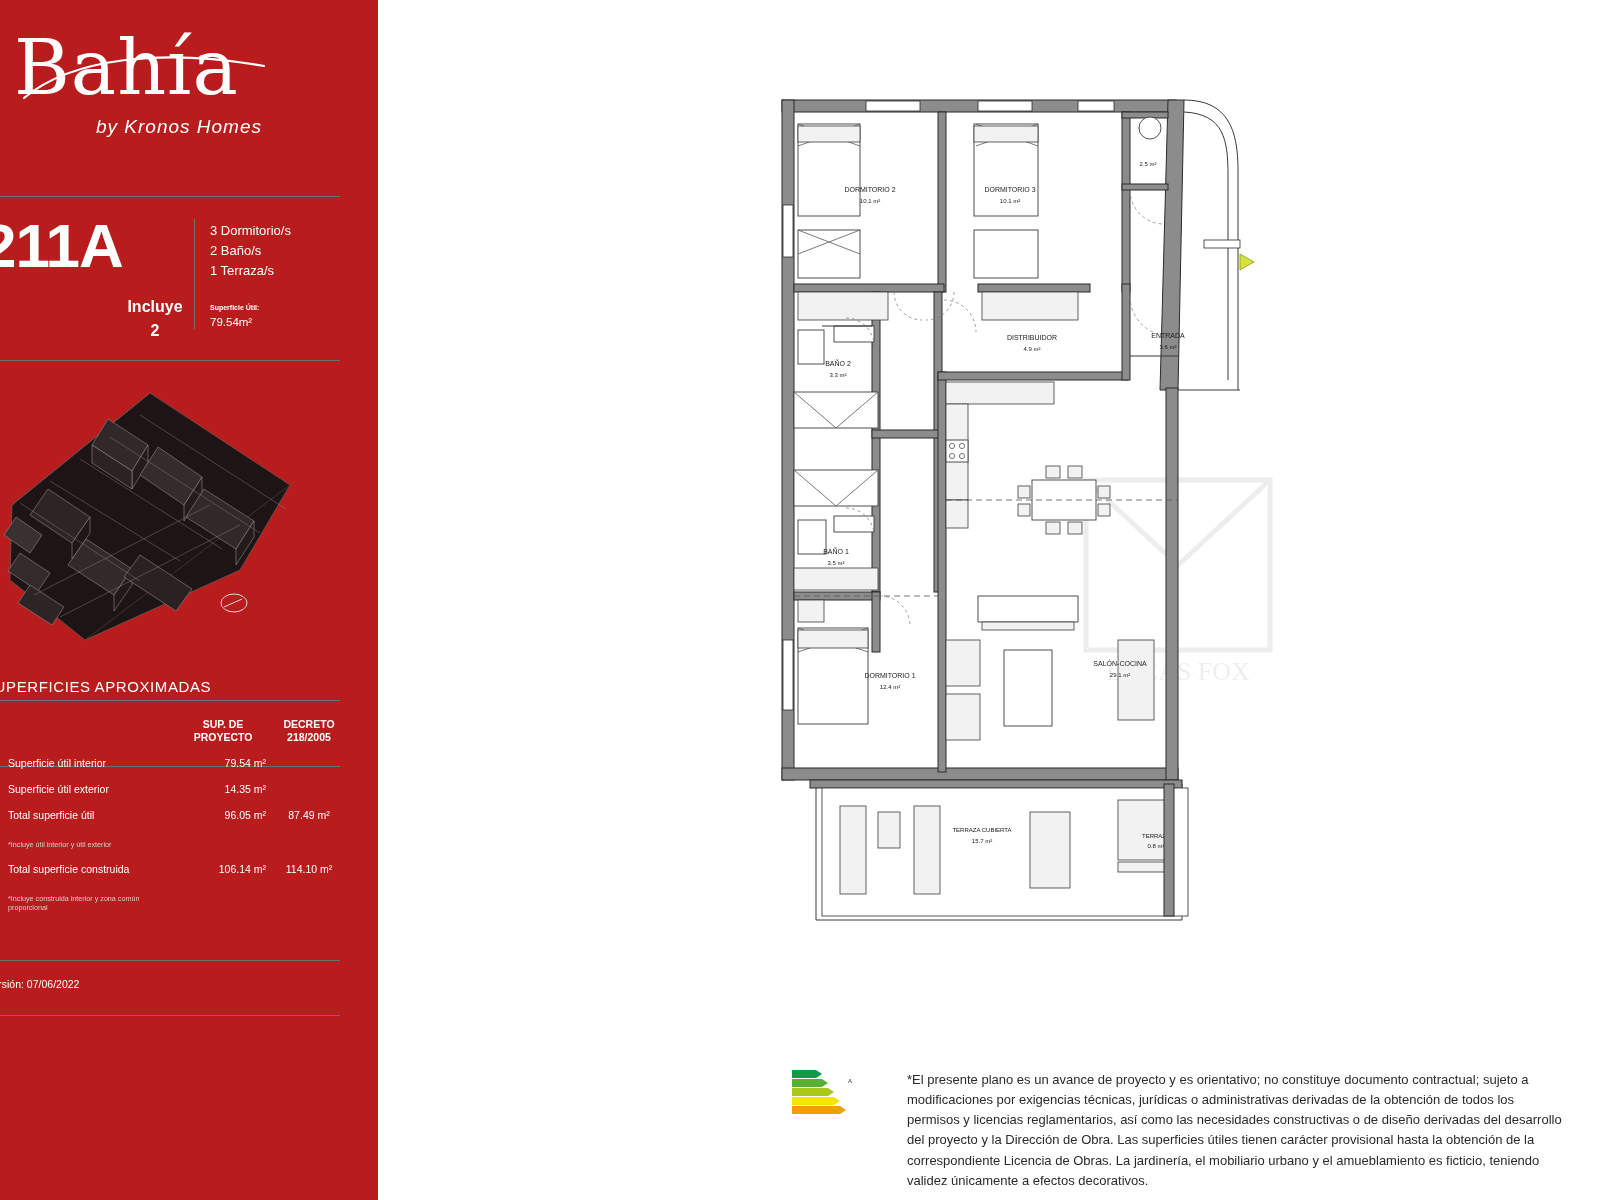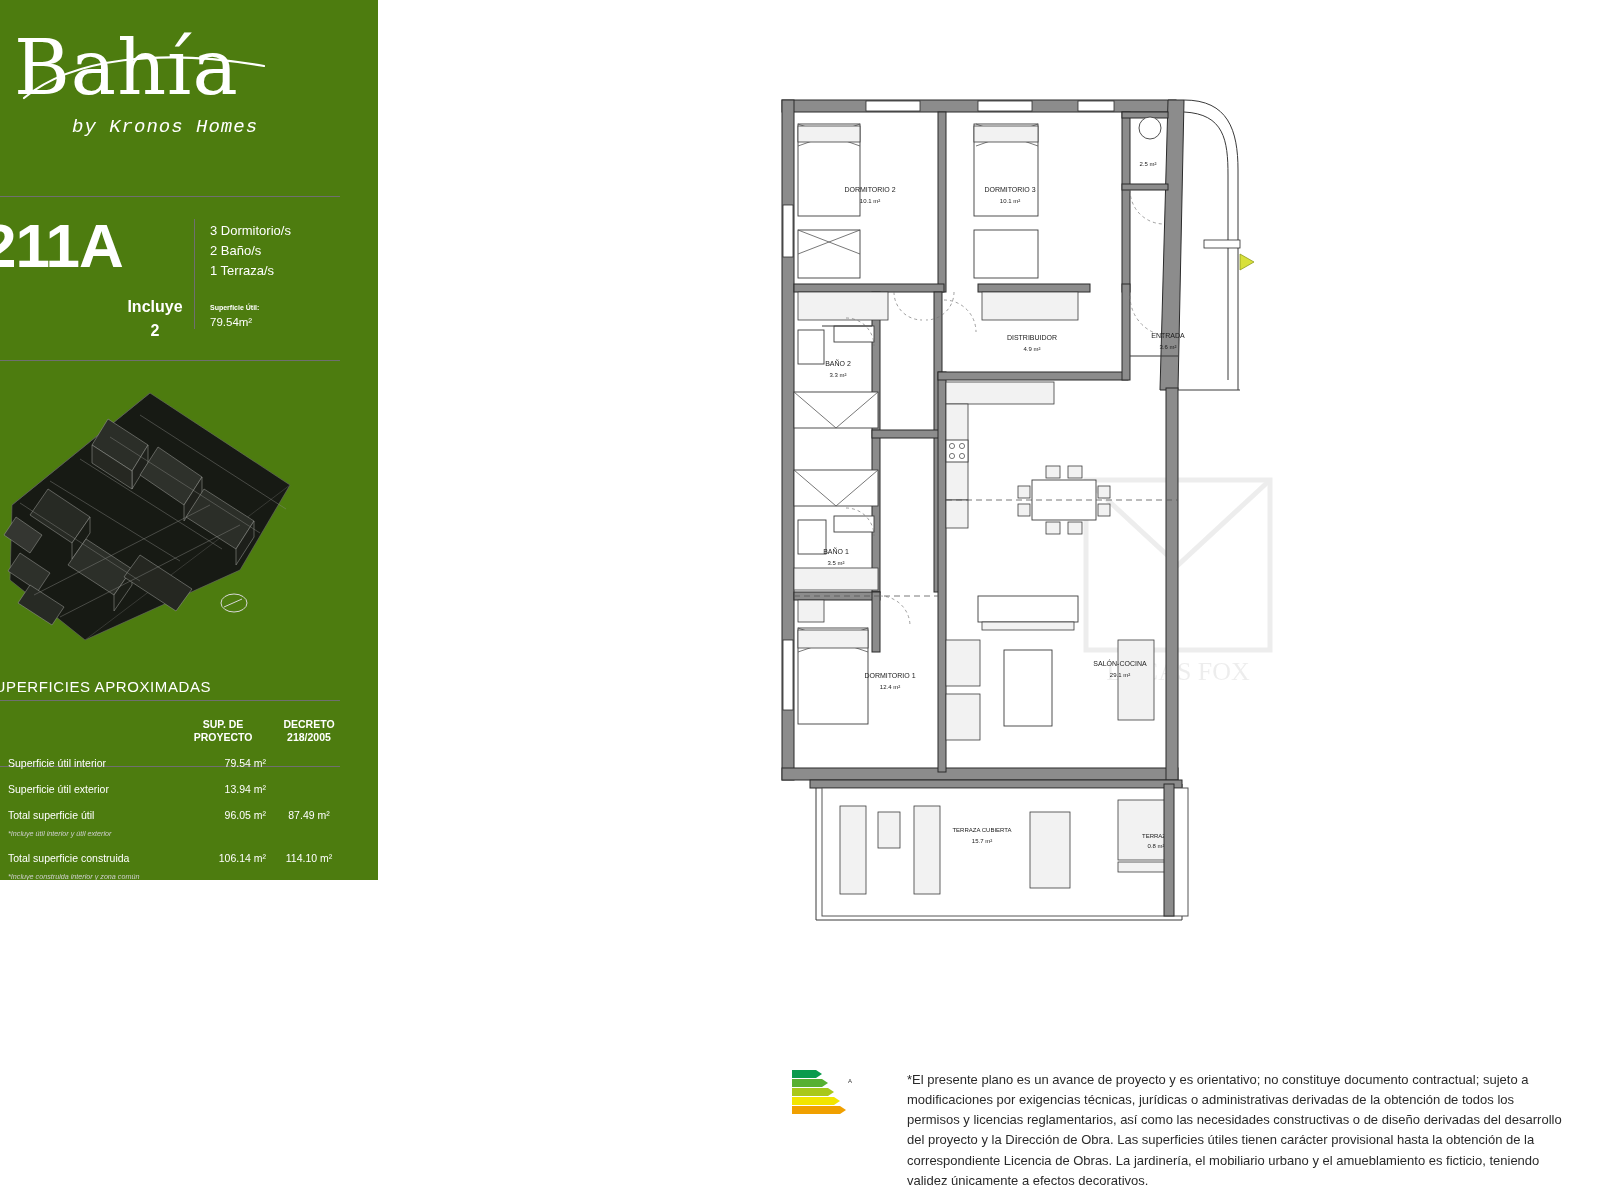--- a/index.html
+++ b/index.html
@@ -19,22 +19,22 @@
     inset: 0;
     background: #ffffff;
   }
 
   
   .sidebar {
     position: absolute;
     left: 0;
     top: 0;
     width: 378px;
-    height: 880px;
-    background: #4d7c0f;
+    height: 1200px;
+    background: #b91c1c;
     color: #ffffff;
     overflow: hidden;
   }
 
   
   .brand {
     position: absolute;
     left: 0;
     top: 30px;
     width: 320px;
@@ -43,27 +43,28 @@
   .brand-word {
     font-family: "DejaVu Serif", serif;
     font-size: 76px;
     letter-spacing: 1px;
     color: #ffffff;
     padding-left: 14px;
     line-height: 1;
     font-weight: 400;
   }
   .brand-sub {
-    font-family: Liberation Mono, monospace;
+    font-family: Liberation Sans, sans-serif;
     font-style: italic;
     font-size: 19px;
     color: #ffffff;
     padding-left: 72px;
     margin-top: 10px;
     letter-spacing: 1px;
+    margin-left: 24px;
   }
   .brand-swash {
     position: absolute;
     left: 12px;
     top: 10px;
     width: 300px;
     height: 90px;
     pointer-events: none;
   }
 
@@ -169,24 +170,23 @@
     display: flex;
     align-items: flex-start;
     padding: 7px 0 7px 0;
   }
   .surf-row .c0 { width: 172px; box-sizing: border-box; }
   .surf-row .c1 { width: 86px; text-align: right; }
   .surf-row .c2 { width: 86px; text-align: center; }
   .surf-note {
     display: block;
     font-size: 7.2px;
-    font-style: italic;
     color: #cfcfcf;
     line-height: 1.25;
-    margin-top: 8px;
+    margin-top: 19px;
   }
 
   .version {
     position: absolute;
     left: -14px;
     top: 978px;
     font-size: 10.5px;
     color: #ffffff;
   }
 
@@ -346,21 +346,21 @@
           <span>Superficie útil interior</span>
         </div>
         <div class="c1">79.54 m²</div>
         <div class="c2"></div>
       </div>
 
       <div class="surf-row">
         <div class="c0">
           <span>Superficie útil exterior</span>
         </div>
-        <div class="c1">13.94 m²</div>
+        <div class="c1">14.35 m²</div>
         <div class="c2"></div>
       </div>
 
       <div class="surf-row">
         <div class="c0">
           <span>Total superficie útil</span>
           <span class="surf-note">*Incluye útil interior y útil exterior</span>
         </div>
         <div class="c1">96.05 m²</div>
         <div class="c2">87.49 m²</div>

